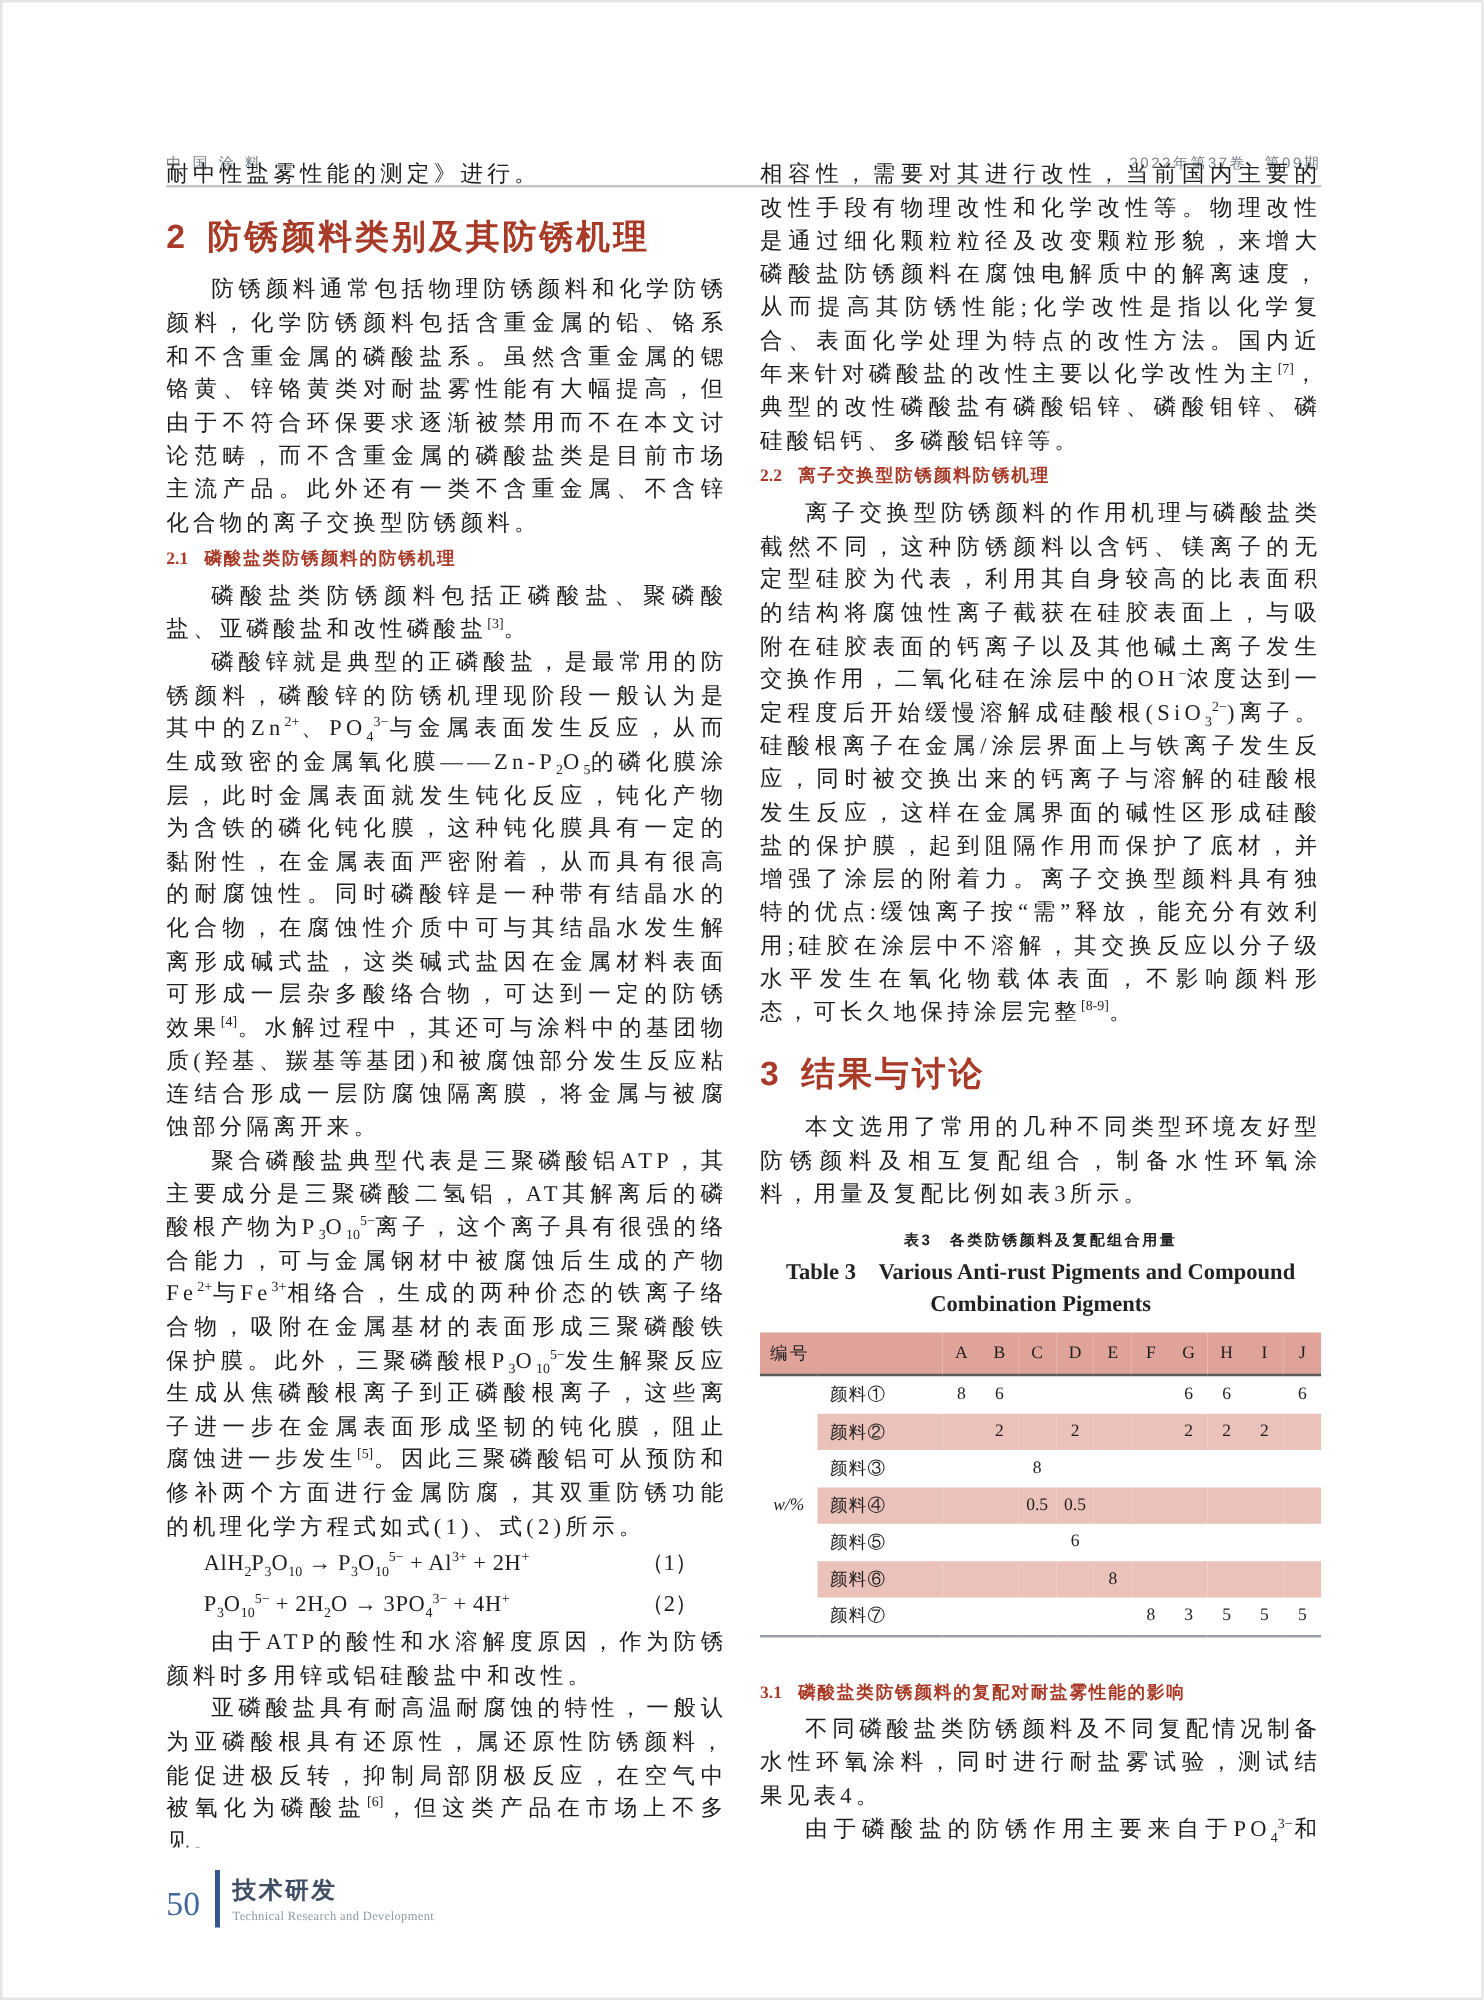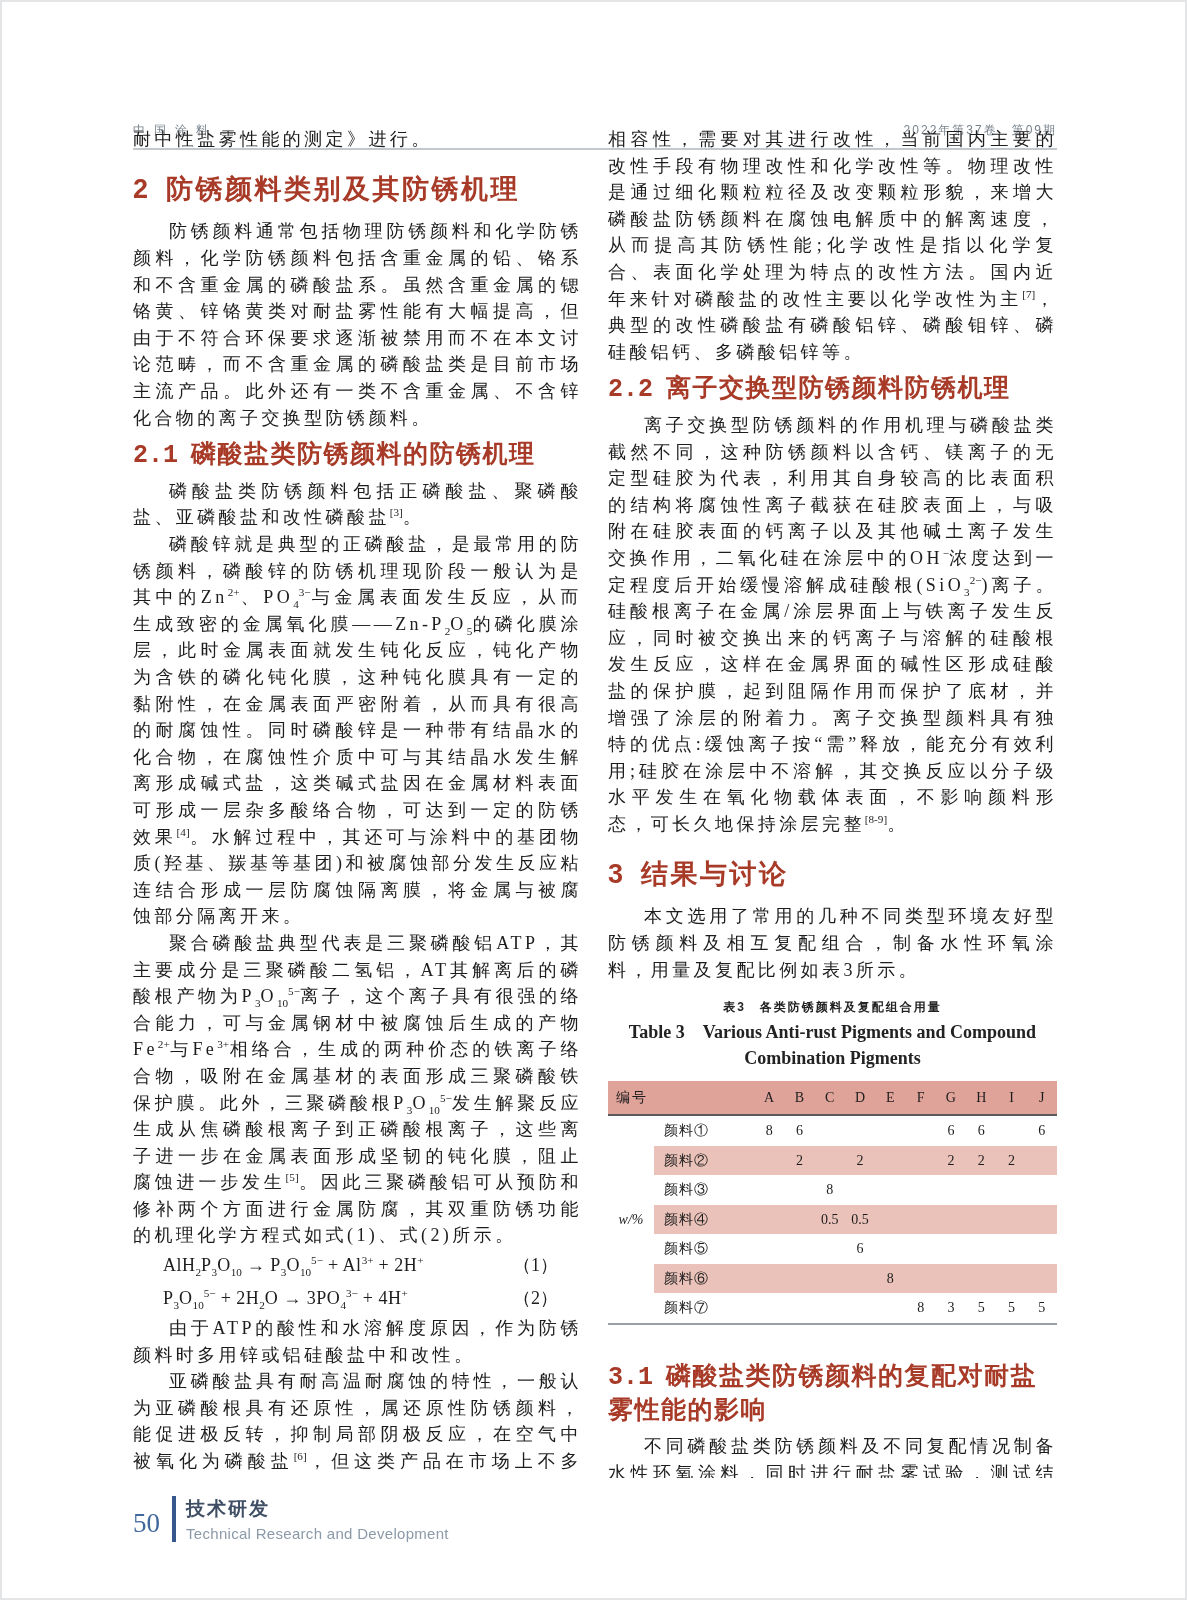--- a/index.html
+++ b/index.html
@@ -28,22 +28,22 @@
   p.body.indent{text-indent:2em;}
   sup{font-size:62%;line-height:0;letter-spacing:0;}
   sub{font-size:62%;line-height:0;letter-spacing:0;}
   
   h2.sec{
     margin:20px 0 12px 0;font-family:"Liberation Sans","DejaVu Sans",sans-serif;
     font-size:27px;font-weight:bold;color:#a83a28;letter-spacing:2.5px;line-height:1.25;
   }
   h2.sec .num{margin-right:18px;letter-spacing:0;}
   h3.subsec{
-    margin:8px 0 5px 0;font-family:Liberation Mono, monospace;
-    font-size:25px;font-weight:bold;color:#a83a28;letter-spacing:1.5px;line-height:1.35;
+    margin:8px 0 5px 0;font-family:Liberation Serif, serif;
+    font-size:14px;font-weight:bold;color:#a83a28;letter-spacing:1.5px;line-height:1.35;
   }
   h3.subsec .num{margin-right:13px;letter-spacing:0;}
   
   .equation{
     display:flex;justify-content:space-between;align-items:baseline;
     font-size:18px;line-height:29px;padding:2px 24px 2px 30px;letter-spacing:0.5px;
   }
   .equation .eqnum{letter-spacing:0;}
   
   .tbl-caption-zh{
@@ -73,22 +73,22 @@
   .footer .pagenum{
     font-family:"Liberation Serif","DejaVu Serif",serif;
     font-size:27px;color:#40689b;margin-right:12px;margin-top:8px;
   }
   .footer .fbar{width:4px;height:46px;background:#35578c;margin-right:10px;}
   .footer .fzh{
     font-family:"Liberation Sans","DejaVu Sans",sans-serif;
     font-size:19px;font-weight:bold;color:#3f4e64;letter-spacing:2px;
   }
   .footer .fen{
-    font-family:Liberation Sans, sans-serif;
-    font-size:15px;color:#8b99a8;margin-top:3px;letter-spacing:0.3px;
+    font-family:Liberation Serif, serif;
+    font-size:10px;color:#8b99a8;margin-top:3px;letter-spacing:0.3px;
   }
 </style>
 </head>
 <body>
 
 <div class="page">
 
   <div class="runhead">
     <span class="journal">中国涂料</span>
     <span class="issue">2022年第37卷　第09期</span>

